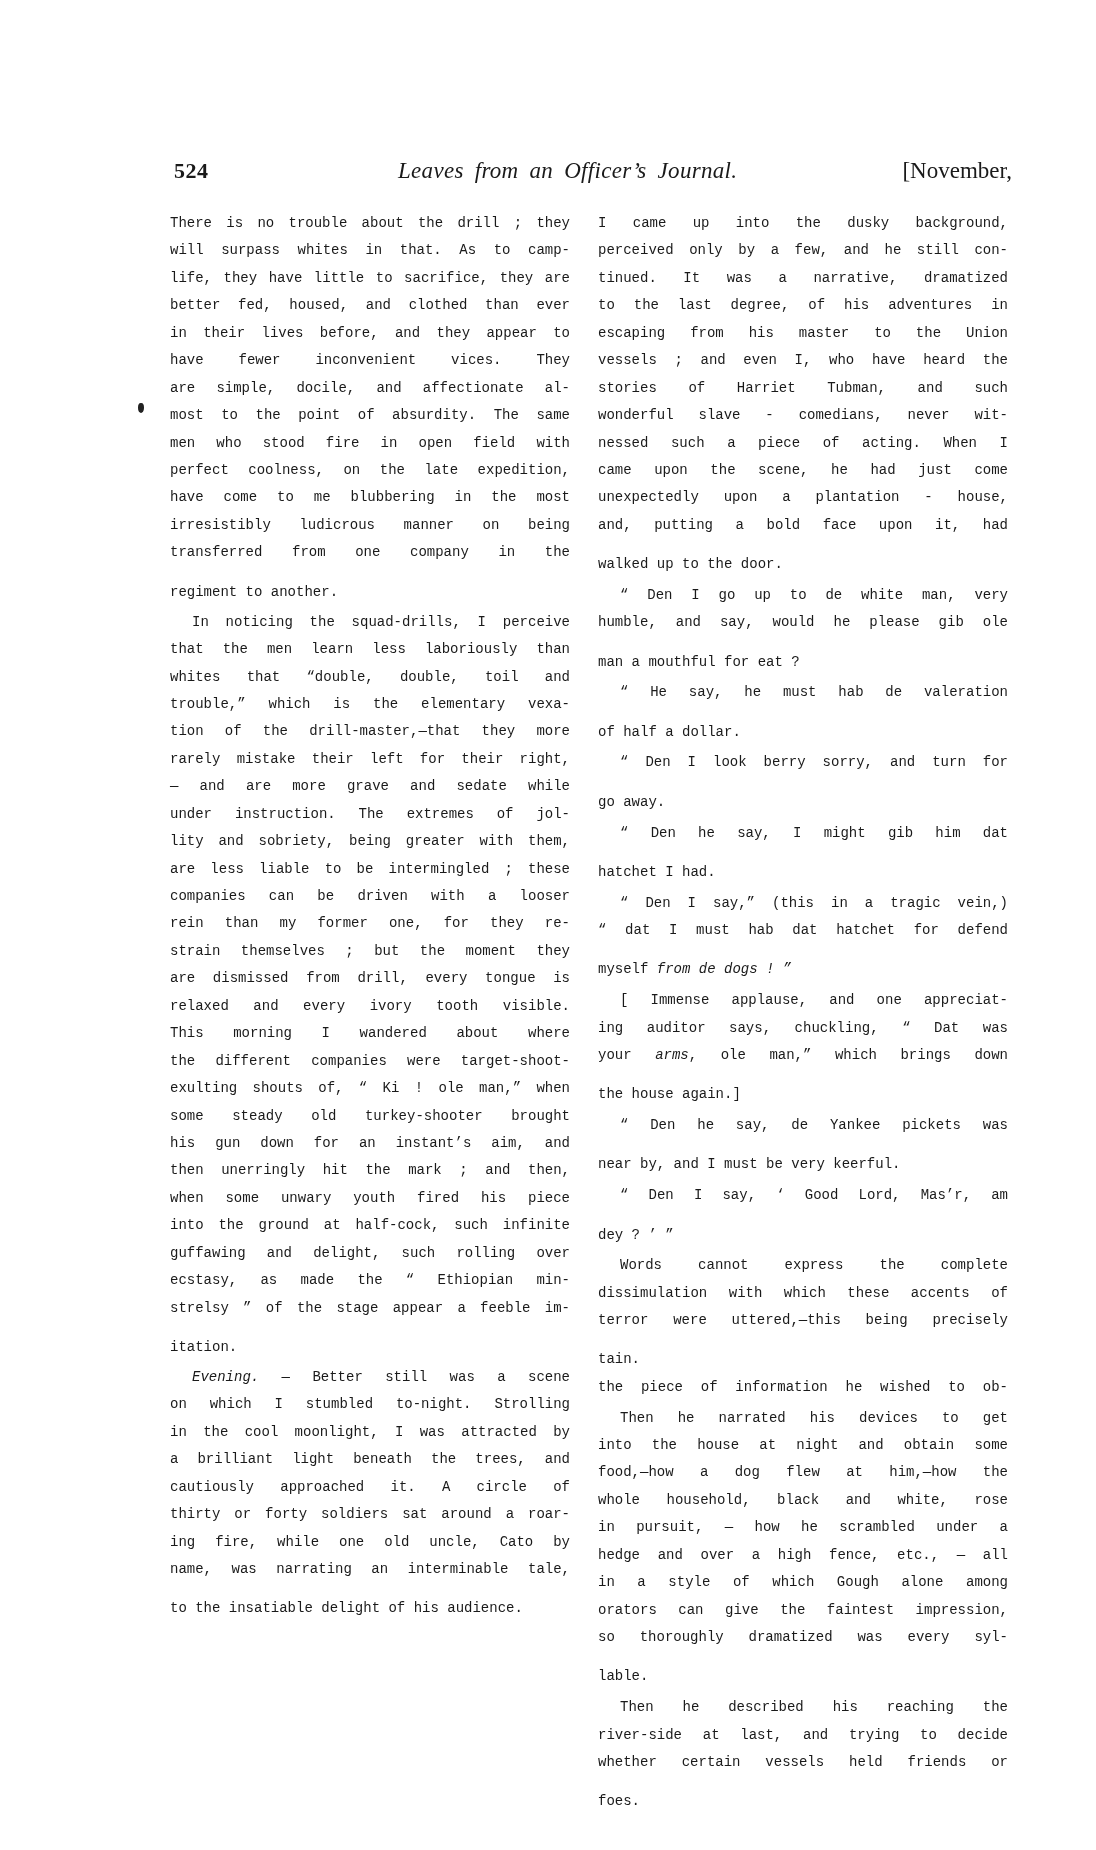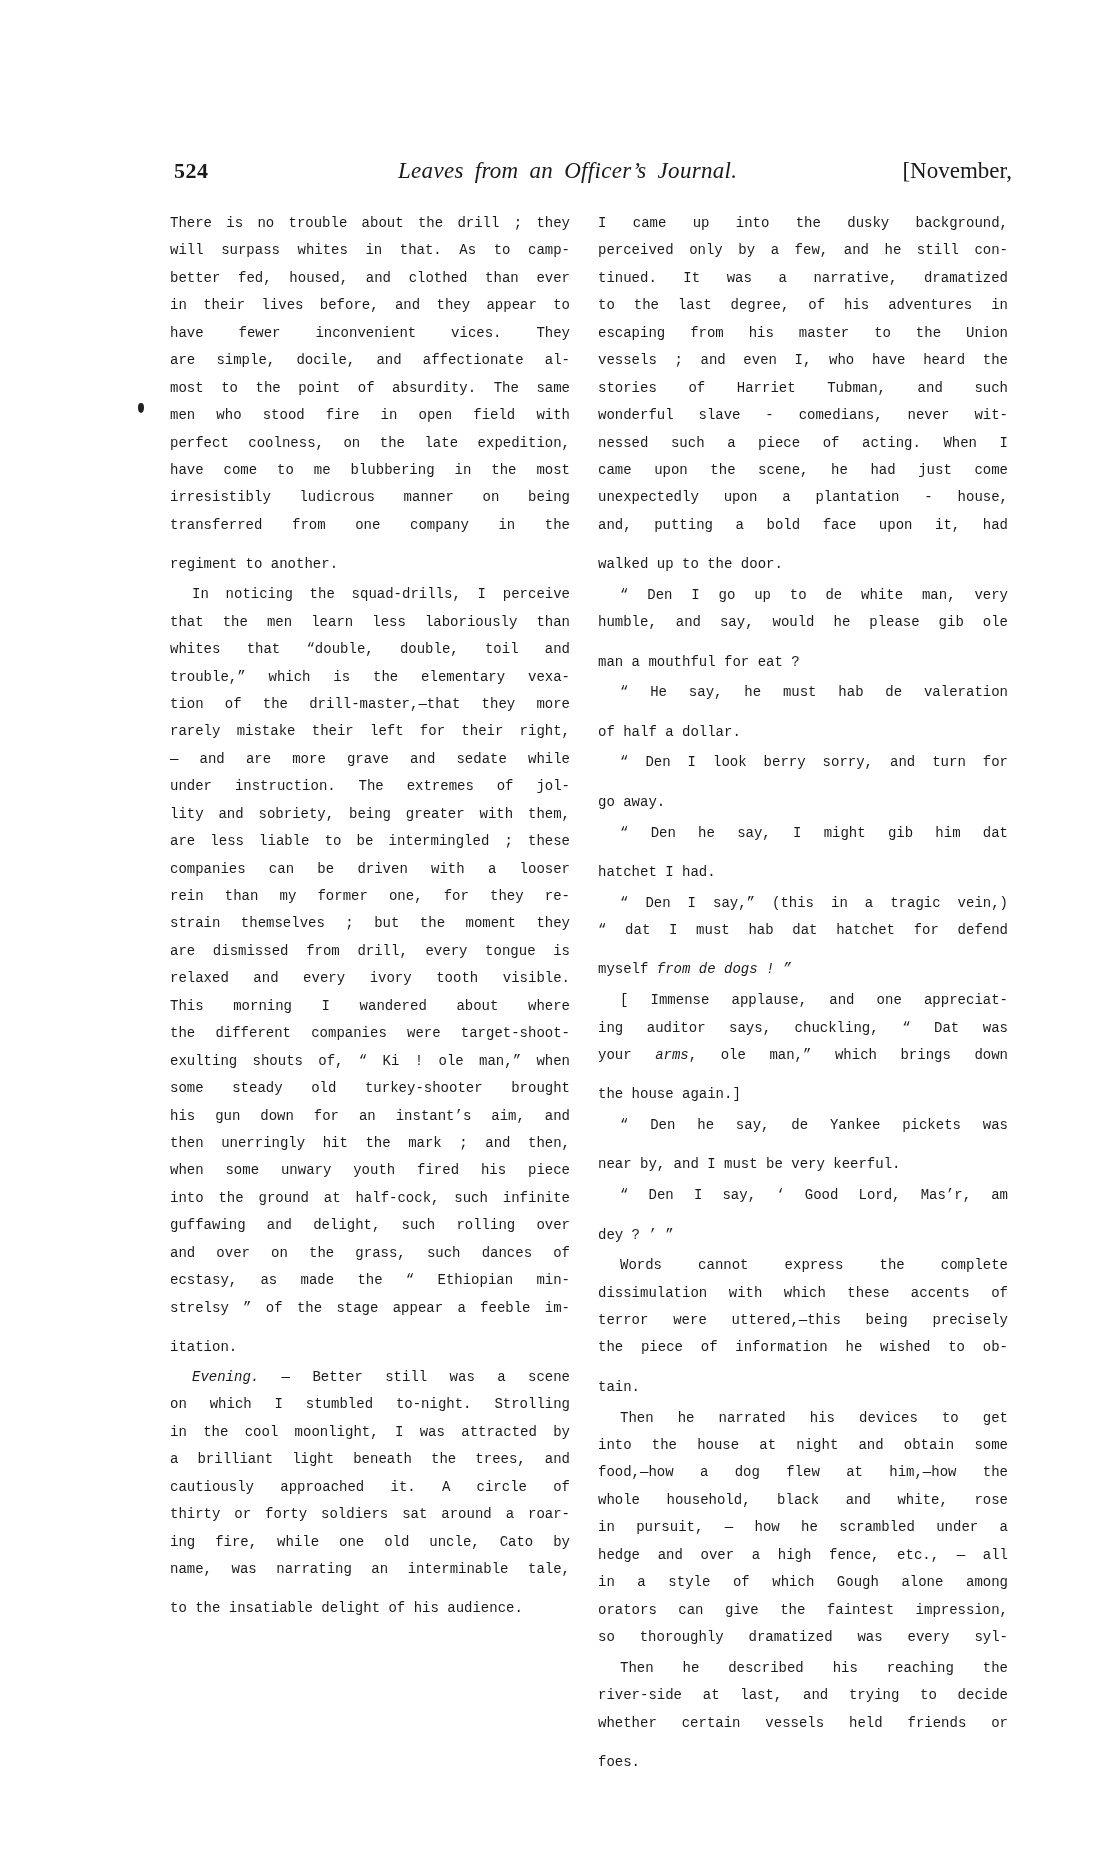--- a/index.html
+++ b/index.html
@@ -108,20 +108,21 @@
     <span class="journal-title">Leaves from an Officer’s Journal.</span>
     <span class="month">[November,</span>
   </div>
 
   <div class="ink-blot"></div>
 
   <div class="column left" id="col-left">
       <div>
         <span class="line">There is no trouble about the drill ; they</span>
         <span class="line">will surpass whites in that.  As to camp-</span>
+        <span class="line">life, they have little to sacrifice, they are</span>
         <span class="line">better fed, housed, and clothed than ever</span>
         <span class="line">in their lives before, and they appear to</span>
         <span class="line">have fewer inconvenient vices.  They</span>
         <span class="line">are simple, docile, and affectionate al-</span>
         <span class="line">most to the point of absurdity.  The same</span>
         <span class="line">men who stood fire in open field with</span>
         <span class="line">perfect coolness, on the late expedition,</span>
         <span class="line">have come to me blubbering in the most</span>
         <span class="line">irresistibly ludicrous manner on being</span>
         <span class="line">transferred from one company in the</span>
@@ -146,21 +147,20 @@
         <span class="line">relaxed and every ivory tooth visible.</span>
         <span class="line">This morning I wandered about where</span>
         <span class="line">the different companies were target-shoot-</span>
         <span class="line">exulting shouts of, “ Ki ! ole man,” when</span>
         <span class="line">some steady old turkey-shooter brought</span>
         <span class="line">his gun down for an instant’s aim, and</span>
         <span class="line">then unerringly hit the mark ; and then,</span>
         <span class="line">when some unwary youth fired his piece</span>
         <span class="line">into the ground at half-cock, such infinite</span>
         <span class="line">guffawing and delight, such rolling over</span>
-        <span class="line">and over on the grass, such dances of</span>
         <span class="line">ecstasy, as made the “ Ethiopian min-</span>
         <span class="line">strelsy ” of the stage appear a feeble im-</span>
         <span class="line last">itation.</span>
       </div>
       <span class="para-gap"></span>
       <div>
         <span class="line indent"><em>Evening.</em> — Better still was a scene</span>
         <span class="line">on which I stumbled to-night.  Strolling</span>
         <span class="line">in the cool moonlight, I was attracted by</span>
         <span class="line">a brilliant light beneath the trees, and</span>
@@ -229,34 +229,35 @@
       <span class="para-gap"></span>
       <div>
         <span class="line indent">“ Den I say, ‘ Good Lord, Mas’r, am</span>
         <span class="line last">dey ? ’ ”</span>
       </div>
       <span class="para-gap"></span>
       <div>
         <span class="line indent">Words cannot express the complete</span>
         <span class="line">dissimulation with which these accents of</span>
         <span class="line">terror were uttered,—this being precisely</span>
+        <span class="line last">tain.</span>
         <span class="line">the piece of information he wished to ob-</span>
-        <span class="line last">tain.</span>
       </div>
       <span class="para-gap"></span>
       <div>
         <span class="line indent">Then he narrated his devices to get</span>
         <span class="line">into the house at night and obtain some</span>
         <span class="line">food,—how a dog flew at him,—how the</span>
         <span class="line">whole household, black and white, rose</span>
         <span class="line">in pursuit, — how he scrambled under a</span>
         <span class="line">hedge and over a high fence, etc., — all</span>
         <span class="line">in a style of which Gough alone among</span>
         <span class="line">orators can give the faintest impression,</span>
         <span class="line">so thoroughly dramatized was every syl-</span>
+        <span class="line last">lable.</span>
       </div>
       <span class="para-gap"></span>
       <div>
         <span class="line indent">Then he described his reaching the</span>
         <span class="line">river-side at last, and trying to decide</span>
         <span class="line">whether certain vessels held friends or</span>
         <span class="line last">foes.</span>
       </div>
     </div>
 

